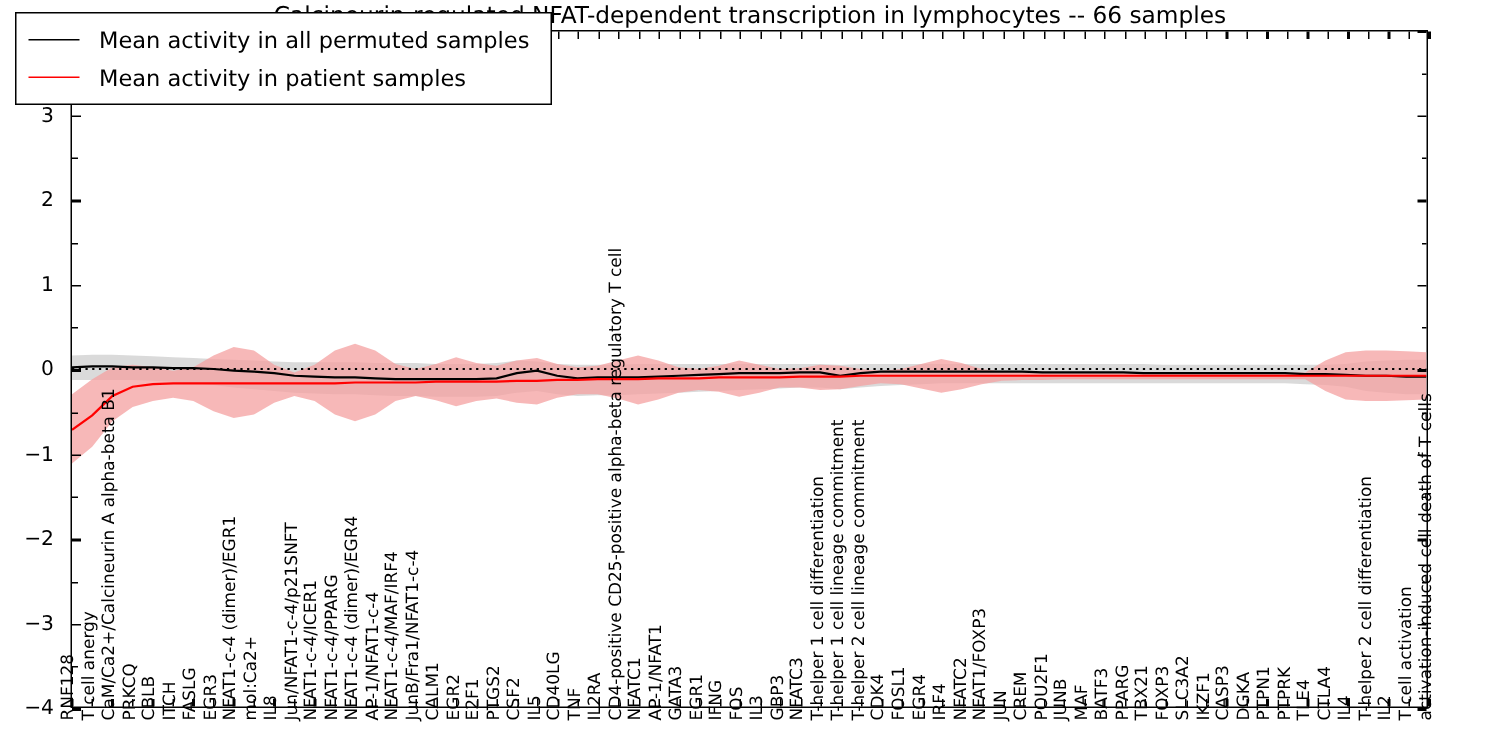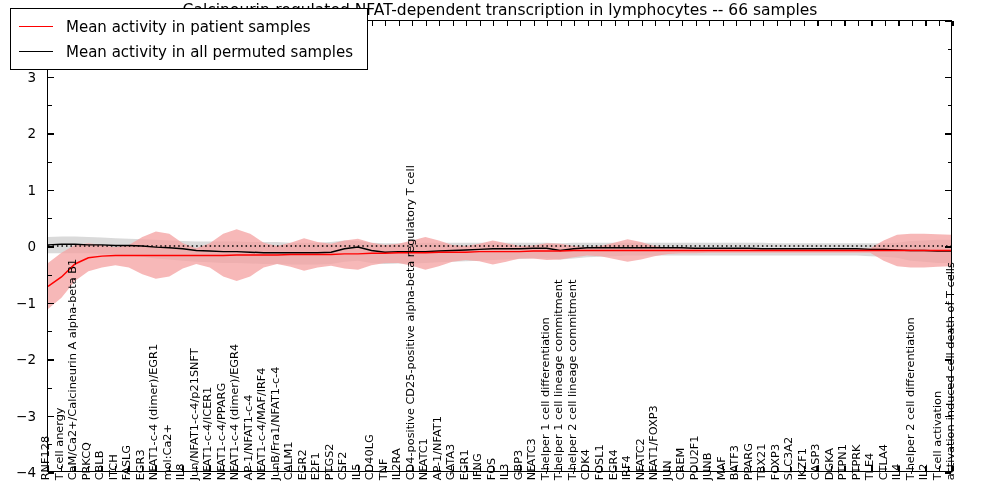--- a/index.html
+++ b/index.html
@@ -319,22 +319,22 @@
       <div class="xtick-label" style="position: absolute; left: 888.663px; top: 469px; bottom: auto;">CTLA4</div>
       <div class="xtick-label" style="position: absolute; left: 902.17px; top: 469px; bottom: auto;">IL4</div>
       <div class="xtick-label" style="position: absolute; left: 915.678px; top: 469px; bottom: auto;">T-helper 2 cell differentiation</div>
       <div class="xtick-label" style="position: absolute; left: 929.185px; top: 469px; bottom: auto;">IL2</div>
       <div class="xtick-label" style="position: absolute; left: 942.693px; top: 469px; bottom: auto;">T cell activation</div>
       <div class="xtick-label" style="position: absolute; left: 956.2px; top: 469px; bottom: auto;">activation-induced cell death of T cells</div>
     </div>
 
   <div class="legend">
     <div class="legend-row">
+      <span class="legend-swatch"></span>
+      <span class="legend-text">Mean activity in all permuted samples</span>
+    </div>
+    <div class="legend-row">
       <span class="legend-swatch red"></span>
       <span class="legend-text">Mean activity in patient samples</span>
     </div>
-    <div class="legend-row">
-      <span class="legend-swatch"></span>
-      <span class="legend-text">Mean activity in all permuted samples</span>
-    </div>
   </div>
 
 </div>
 
 </body></html>

